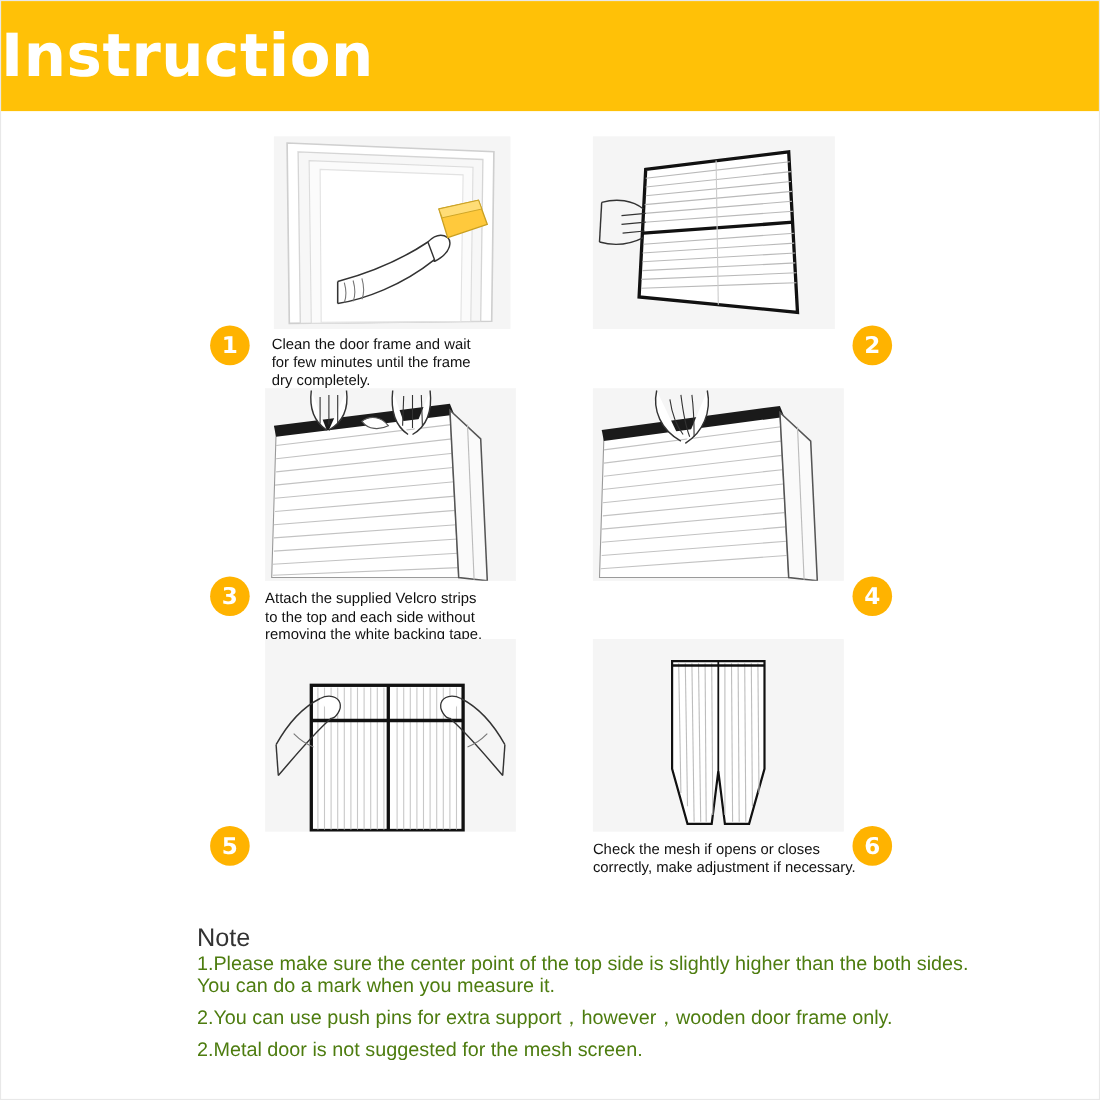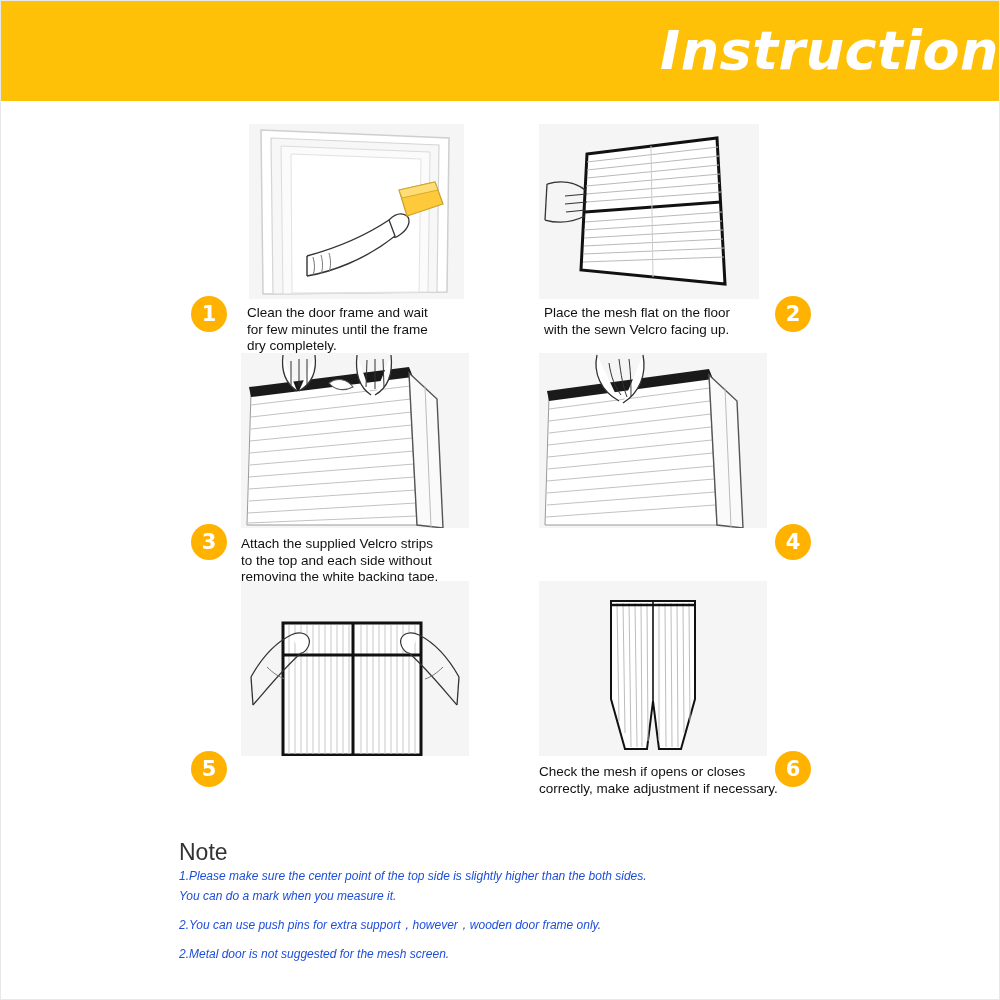--- a/index.html
+++ b/index.html
@@ -19,22 +19,21 @@
     position: relative;
     border: 1px solid #e8e8e8;
   }
   
   .header {
     width: 100%;
     height: 100px;
     background: #ffc107;
     display: flex;
     align-items: center;
-    justify-content: flex-end;
-    font-style: italic;
+    justify-content: flex-start;
   }
   .header-title {
     font-size: 54px;
     font-weight: bold;
     color: #ffffff;
     letter-spacing: 0.5px;
     line-height: 1;
     font-family: "DejaVu Sans", sans-serif;
   }
   
@@ -77,26 +76,25 @@
     left: 178px;
     top: 838px;
     width: 800px;
   }
   .note-title {
     font-size: 23px;
     color: #333;
     font-family: "Liberation Sans", sans-serif;
   }
   .note-item {
-    font-size: 12px;
+    font-size: 18px;
     line-height: 20px;
-    color: #1d4ed8;
+    color: #4d7c0f;
     margin-bottom: 9px;
     white-space: pre-line;
-    font-style: italic;
   }
   
   svg { display: block; }
 </style>
 </head>
 <body>
 
 <div class="page">
 
   <div class="header">
@@ -162,22 +160,20 @@
         <line x1="112" y1="22" x2="114" y2="153" stroke="#ccc" stroke-width="1"></line>
 
         <path d="M8,60 C22,56 36,58 46,66" fill="none" stroke="#333" stroke-width="1.3"></path>
         <path d="M6,96 C20,100 34,98 46,92" fill="none" stroke="#333" stroke-width="1.3"></path>
         <path d="M8,60 L6,96" fill="none" stroke="#333" stroke-width="1.3"></path>
         <path d="M26,72 L48,70" stroke="#333" stroke-width="1.1" fill="none"></path>
         <path d="M26,80 L48,78" stroke="#333" stroke-width="1.1" fill="none"></path>
         <path d="M27,88 L47,86" stroke="#333" stroke-width="1.1" fill="none"></path>
       </svg>
     </div>
-    <div class="caption" style="left:543px; top:199px; width:250px;">Place the mesh flat on the floor
-with the sewn Velcro facing up.</div>
 
     <div class="badge" style="position:absolute; left:190px; top:418px;">3</div>
     <div class="panel" style="left:240px; top:247px; width:228px; height:175px;">
       <svg width="228" height="175" viewBox="0 0 228 175">
         <rect x="0" y="0" width="228" height="175" fill="#f5f5f5"></rect>
 
         <polygon points="10,40 168,20 176,172 6,172" fill="#ffffff" stroke="#9a9a9a" stroke-width="1"></polygon>
         <g stroke="#c2c2c2" stroke-width="1">
           <line x1="10" y1="52" x2="169" y2="33"></line>
           <line x1="10" y1="64" x2="170" y2="46"></line>

